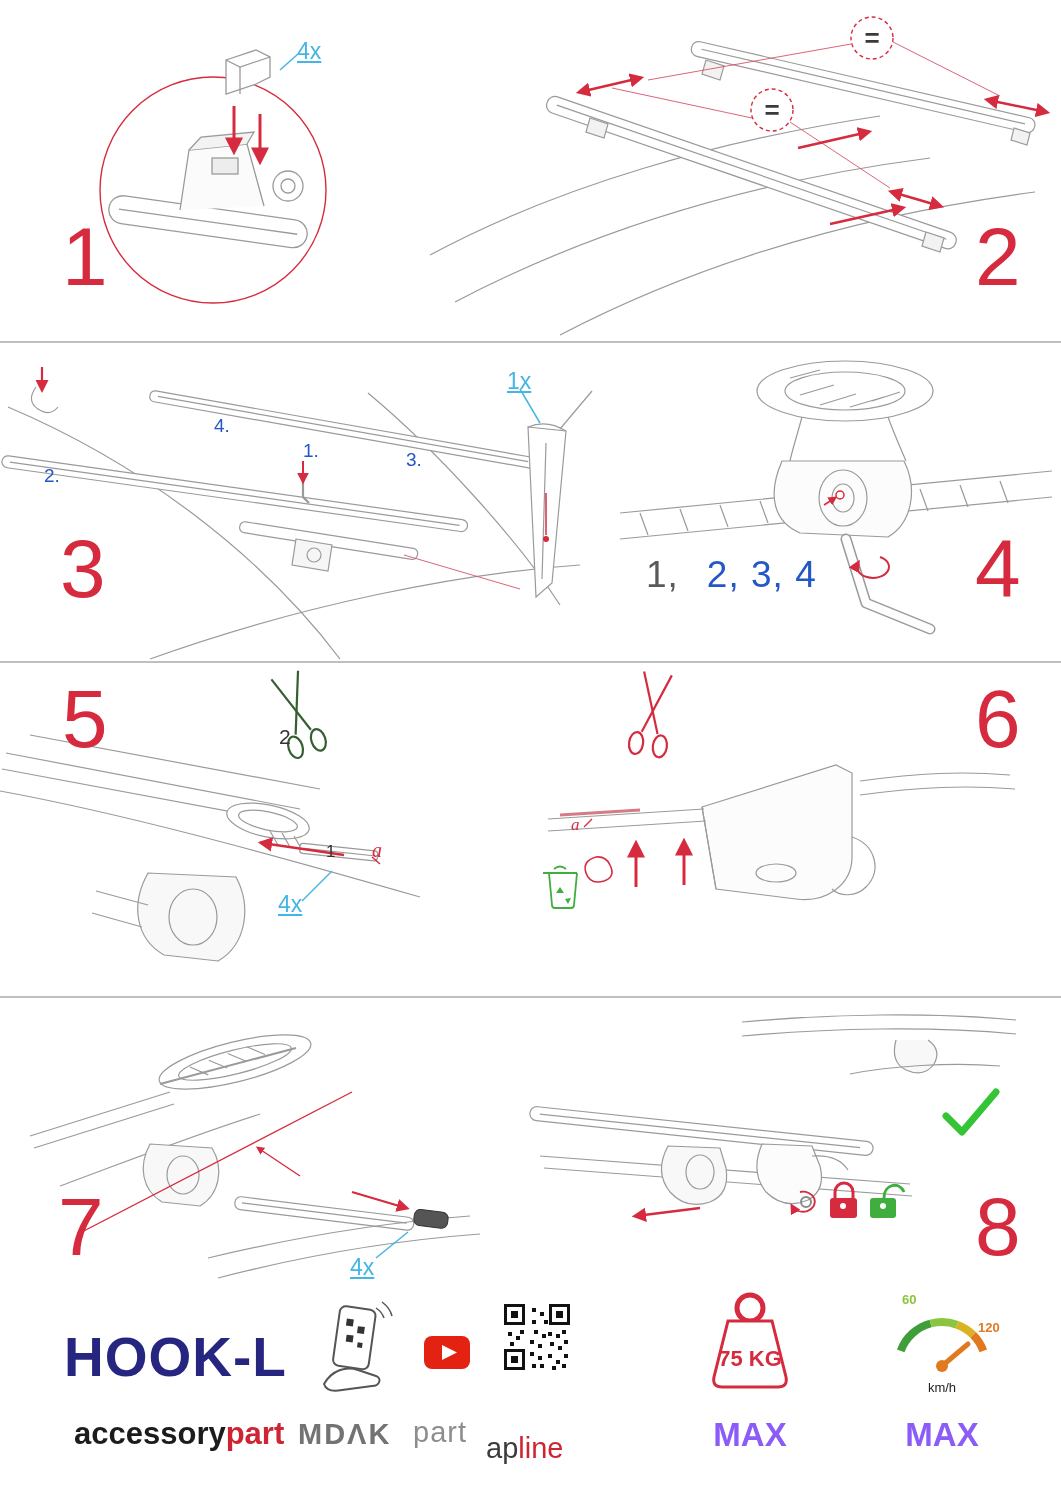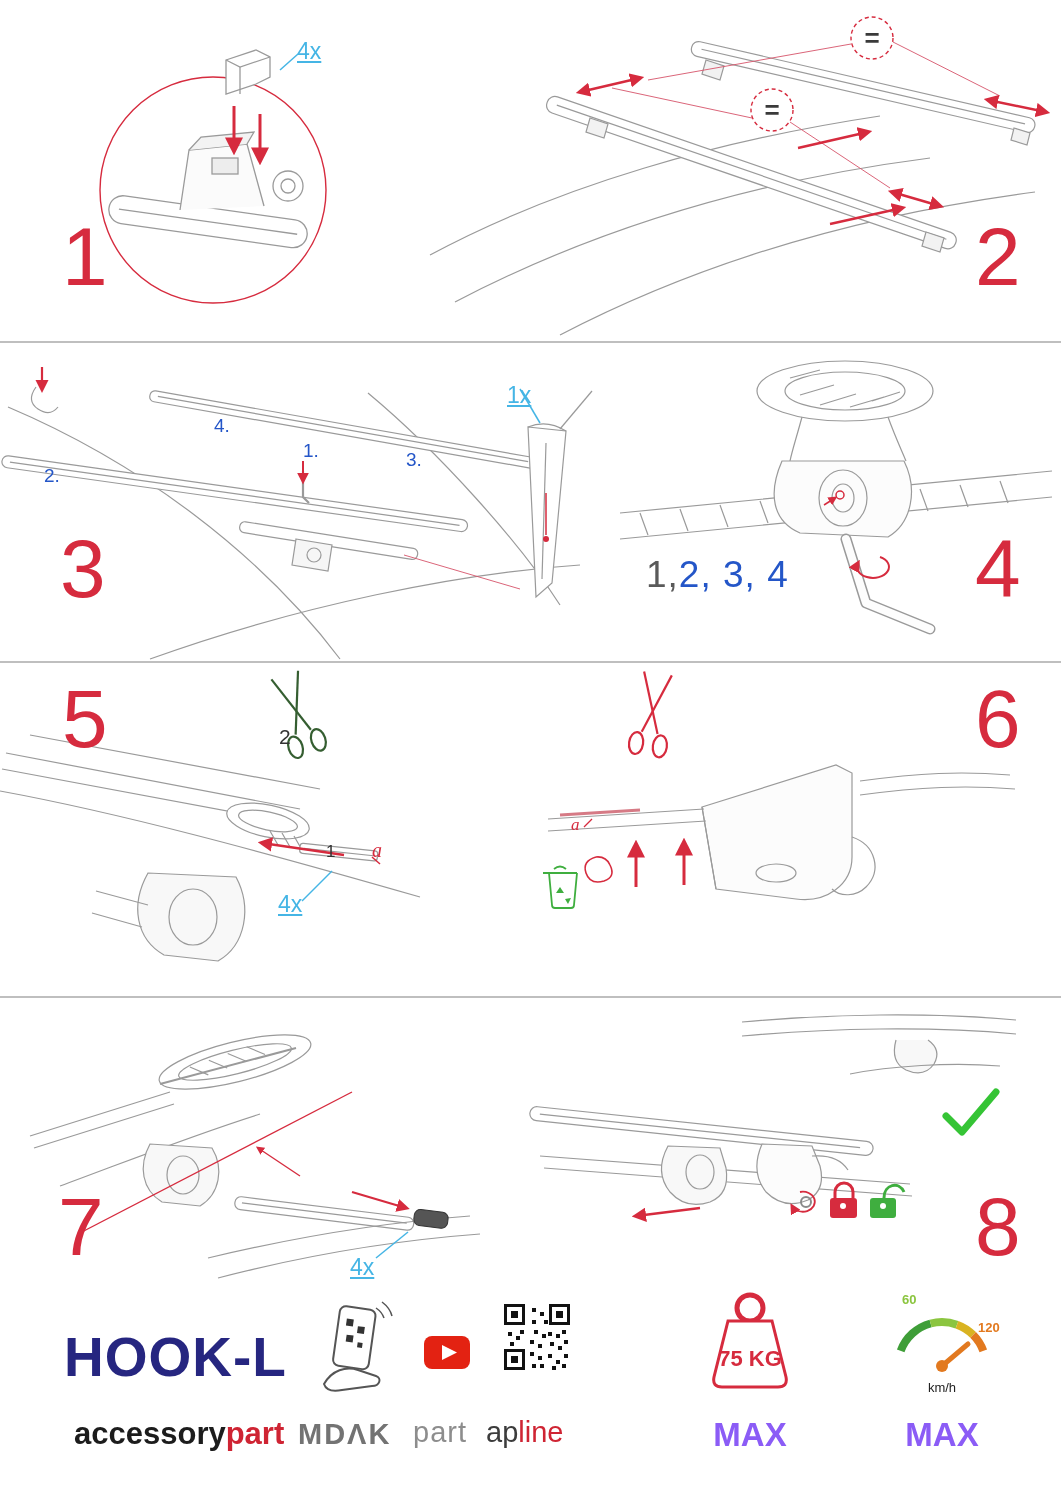--- a/index.html
+++ b/index.html
@@ -5,29 +5,29 @@
   html,body{margin:0;padding:0;background:#ffffff;}
   #page{position:relative;width:1061px;height:1500px;background:#ffffff;overflow:hidden;
         font-family:"Liberation Sans",sans-serif;}
   svg.row{position:absolute;left:0;display:block;}
   .divider{position:absolute;left:0;width:1061px;height:2px;background:#bfbfbf;}
   .abs{position:absolute;white-space:nowrap;line-height:1;}
   .step-num{font-size:82px;font-weight:300;color:#d62b3e;letter-spacing:-2px;}
   .qty{font-size:23px;color:#45b5e5;font-weight:400;text-decoration:underline;}
   .blue-label{font-size:19px;color:#2456c8;}
   .seq{font-size:37px;letter-spacing:1px;color:#5a5a5a;}
-  .seq .seq-blue{color:#2456c8;margin-left:0;}
+  .seq .seq-blue{color:#2456c8;margin-left:28px;}
   .small-black{font-size:18px;color:#333333;}
   .red-a{font-size:20px;color:#d62b3e;font-style:italic;font-family:"Liberation Serif",serif;}
   .hook{font-size:55px;font-weight:600;color:#262680;letter-spacing:1px;}
   .brand{font-size:31px;font-weight:700;color:#1c1c1c;margin-left:16px;}
   .brand .suffix{color:#cf2433;}
   .partner1{font-size:29px;font-weight:700;color:#737373;letter-spacing:2px;}
   .partner2{font-size:29px;font-weight:400;color:#8d8d8d;letter-spacing:1px;}
-  .partner3{font-size:29px;font-weight:500;color:#3c3c3c;}
+  .partner3{font-size:29px;font-weight:500;color:#3c3c3c;margin-top:16px;}
   .partner3 .suffix{color:#cf2433;}
   .max{font-size:33px;font-weight:700;color:#8b5cf6;width:120px;text-align:center;}
   text.svg-eq{font:700 26px "Liberation Sans",sans-serif;fill:#3a3a3a;}
   text.svg-kg{font:700 22px "Liberation Sans",sans-serif;fill:#d62b3e;}
   text.svg-sp{font:700 13px "Liberation Sans",sans-serif;}
   text.svg-kmh{font:400 13px "Liberation Sans",sans-serif;fill:#222;}
 </style>
 </head>
 <body>
 
@@ -286,21 +286,21 @@
   <div class="abs step-num" style="left:62px;top:216px">1</div>
   <div class="abs step-num" style="left:975px;top:216px">2</div>
   <div class="abs step-num" style="left:60px;top:528px">3</div>
   <div class="abs step-num" style="left:975px;top:528px">4</div>
   <div class="abs step-num" style="left:62px;top:678px">5</div>
   <div class="abs step-num" style="left:975px;top:678px">6</div>
   <div class="abs step-num" style="left:58px;top:1186px">7</div>
   <div class="abs step-num" style="left:975px;top:1186px">8</div>
 
   <div class="abs qty" style="left:297px;top:40px">4x</div>
-  <div class="abs qty" style="left:507px;top:384px">1x</div>
+  <div class="abs qty" style="left:507px;top:370px">1x</div>
   <div class="abs qty" style="left:278px;top:893px">4x</div>
   <div class="abs qty" style="left:350px;top:1256px">4x</div>
 
   <div class="abs blue-label" style="left:303px;top:441px">1.</div>
   <div class="abs blue-label" style="left:44px;top:466px">2.</div>
   <div class="abs blue-label" style="left:406px;top:450px">3.</div>
   <div class="abs blue-label" style="left:214px;top:416px">4.</div>
 
   <div class="abs seq" style="left:646px;top:556px">
     <span>1,</span><span class="seq-blue">2, 3, 4</span>

